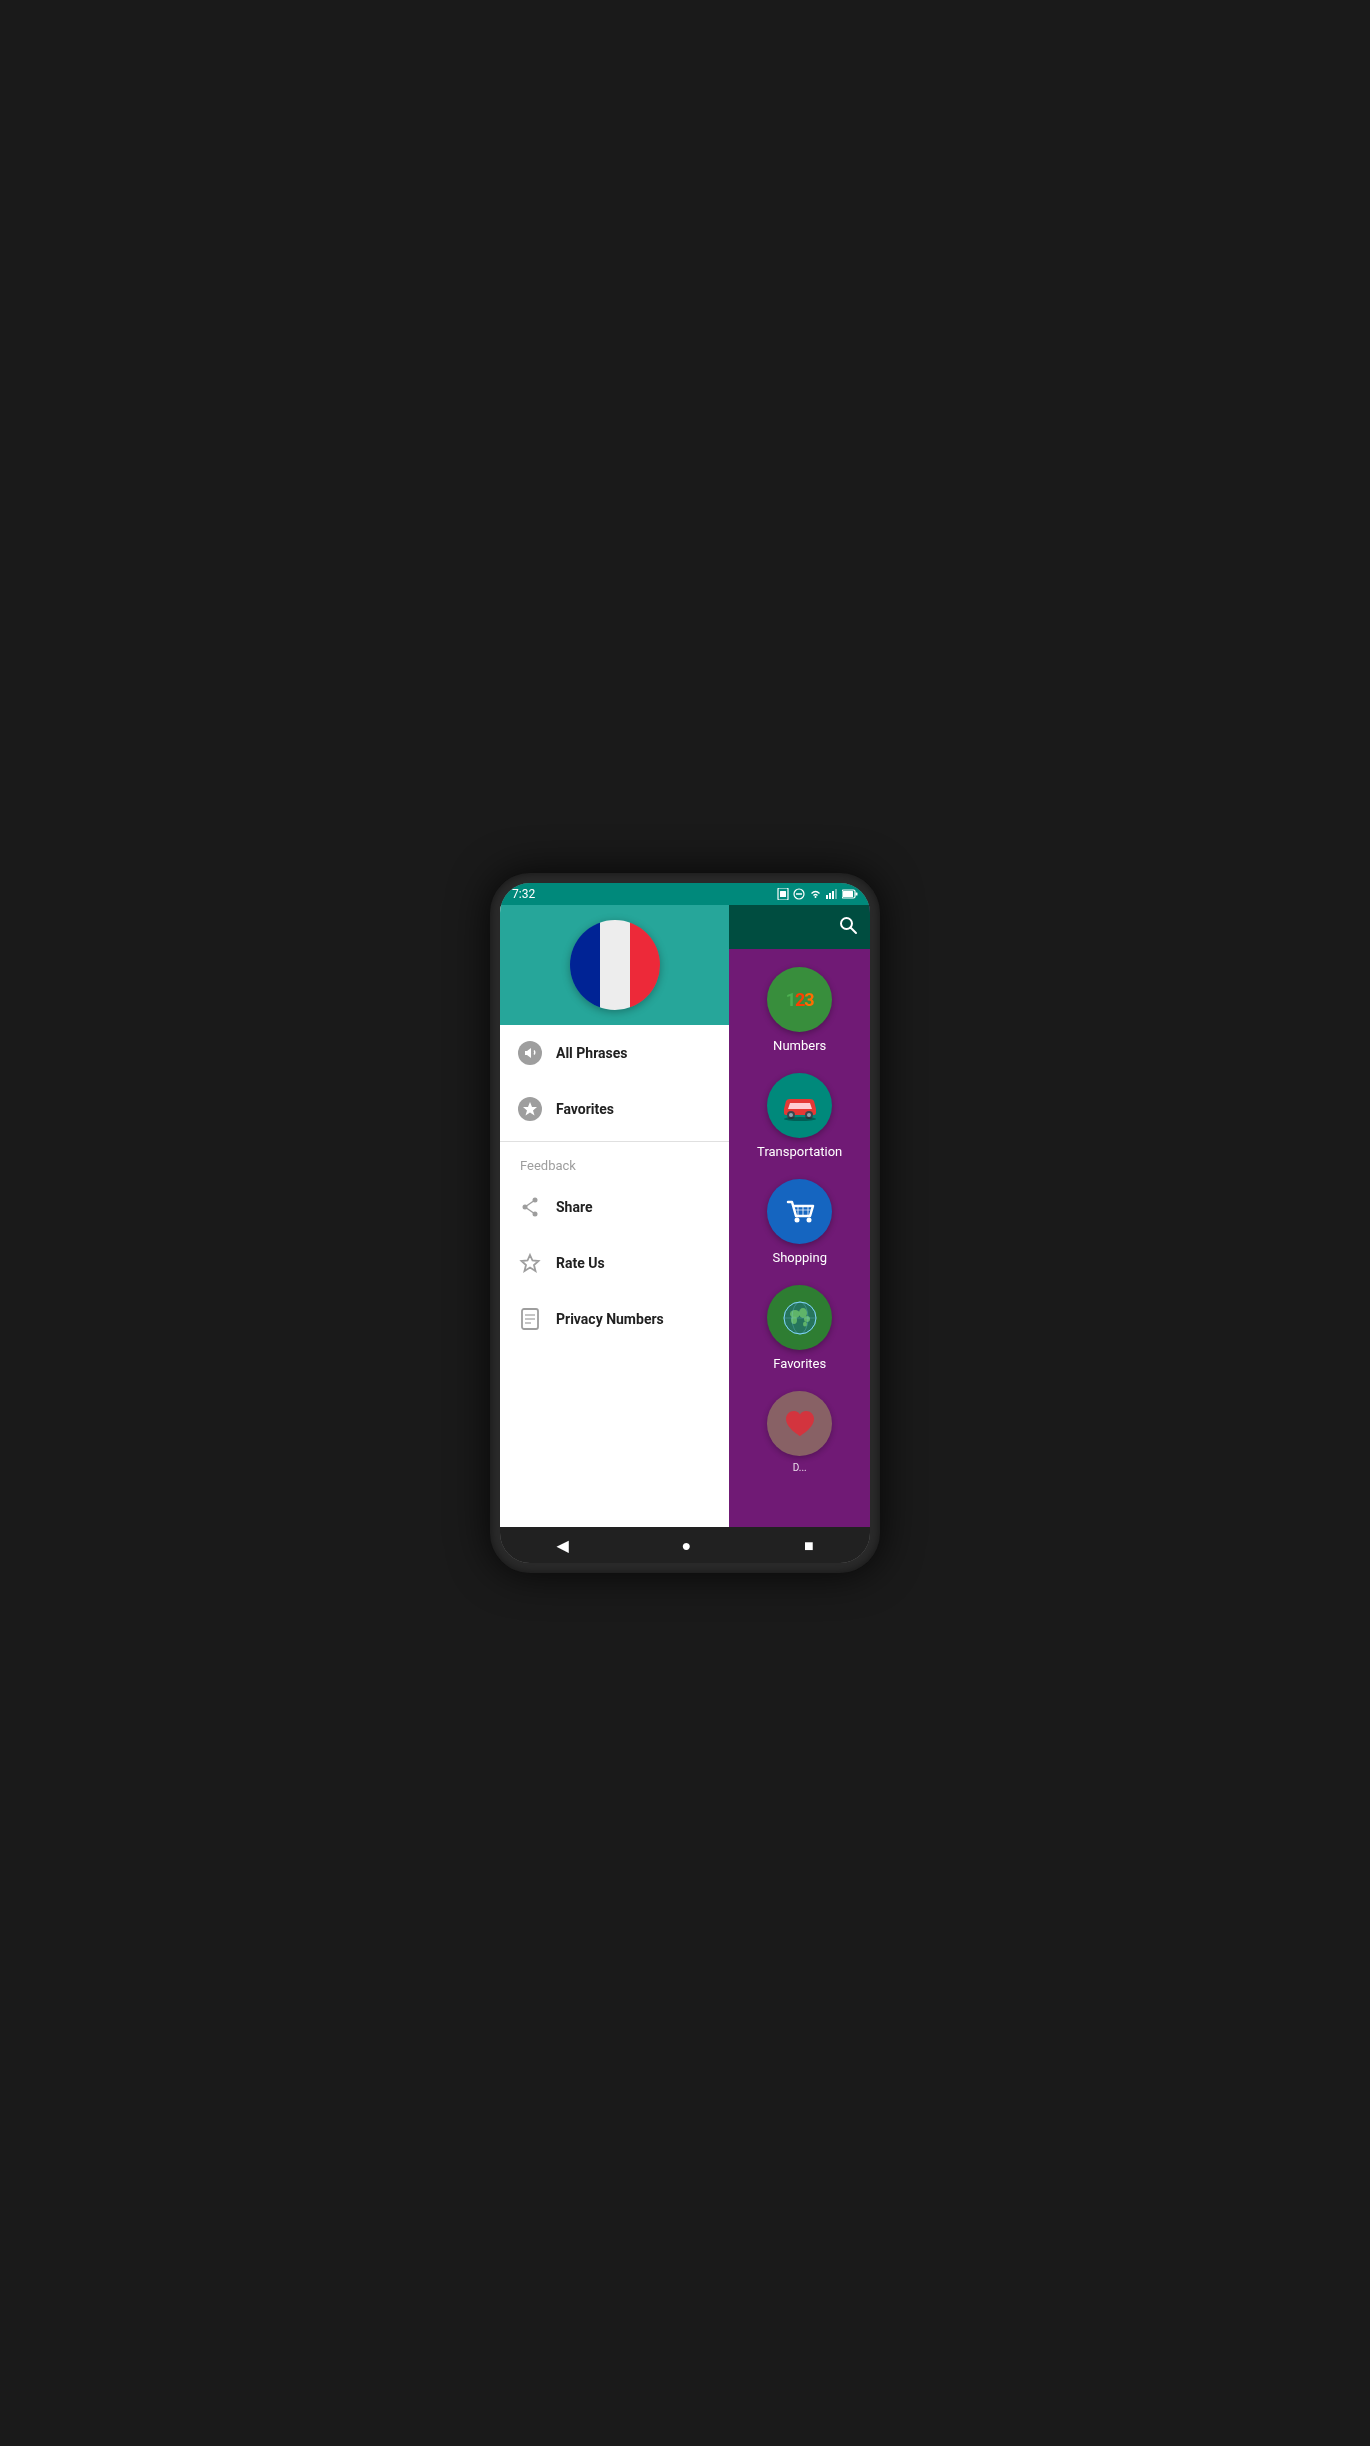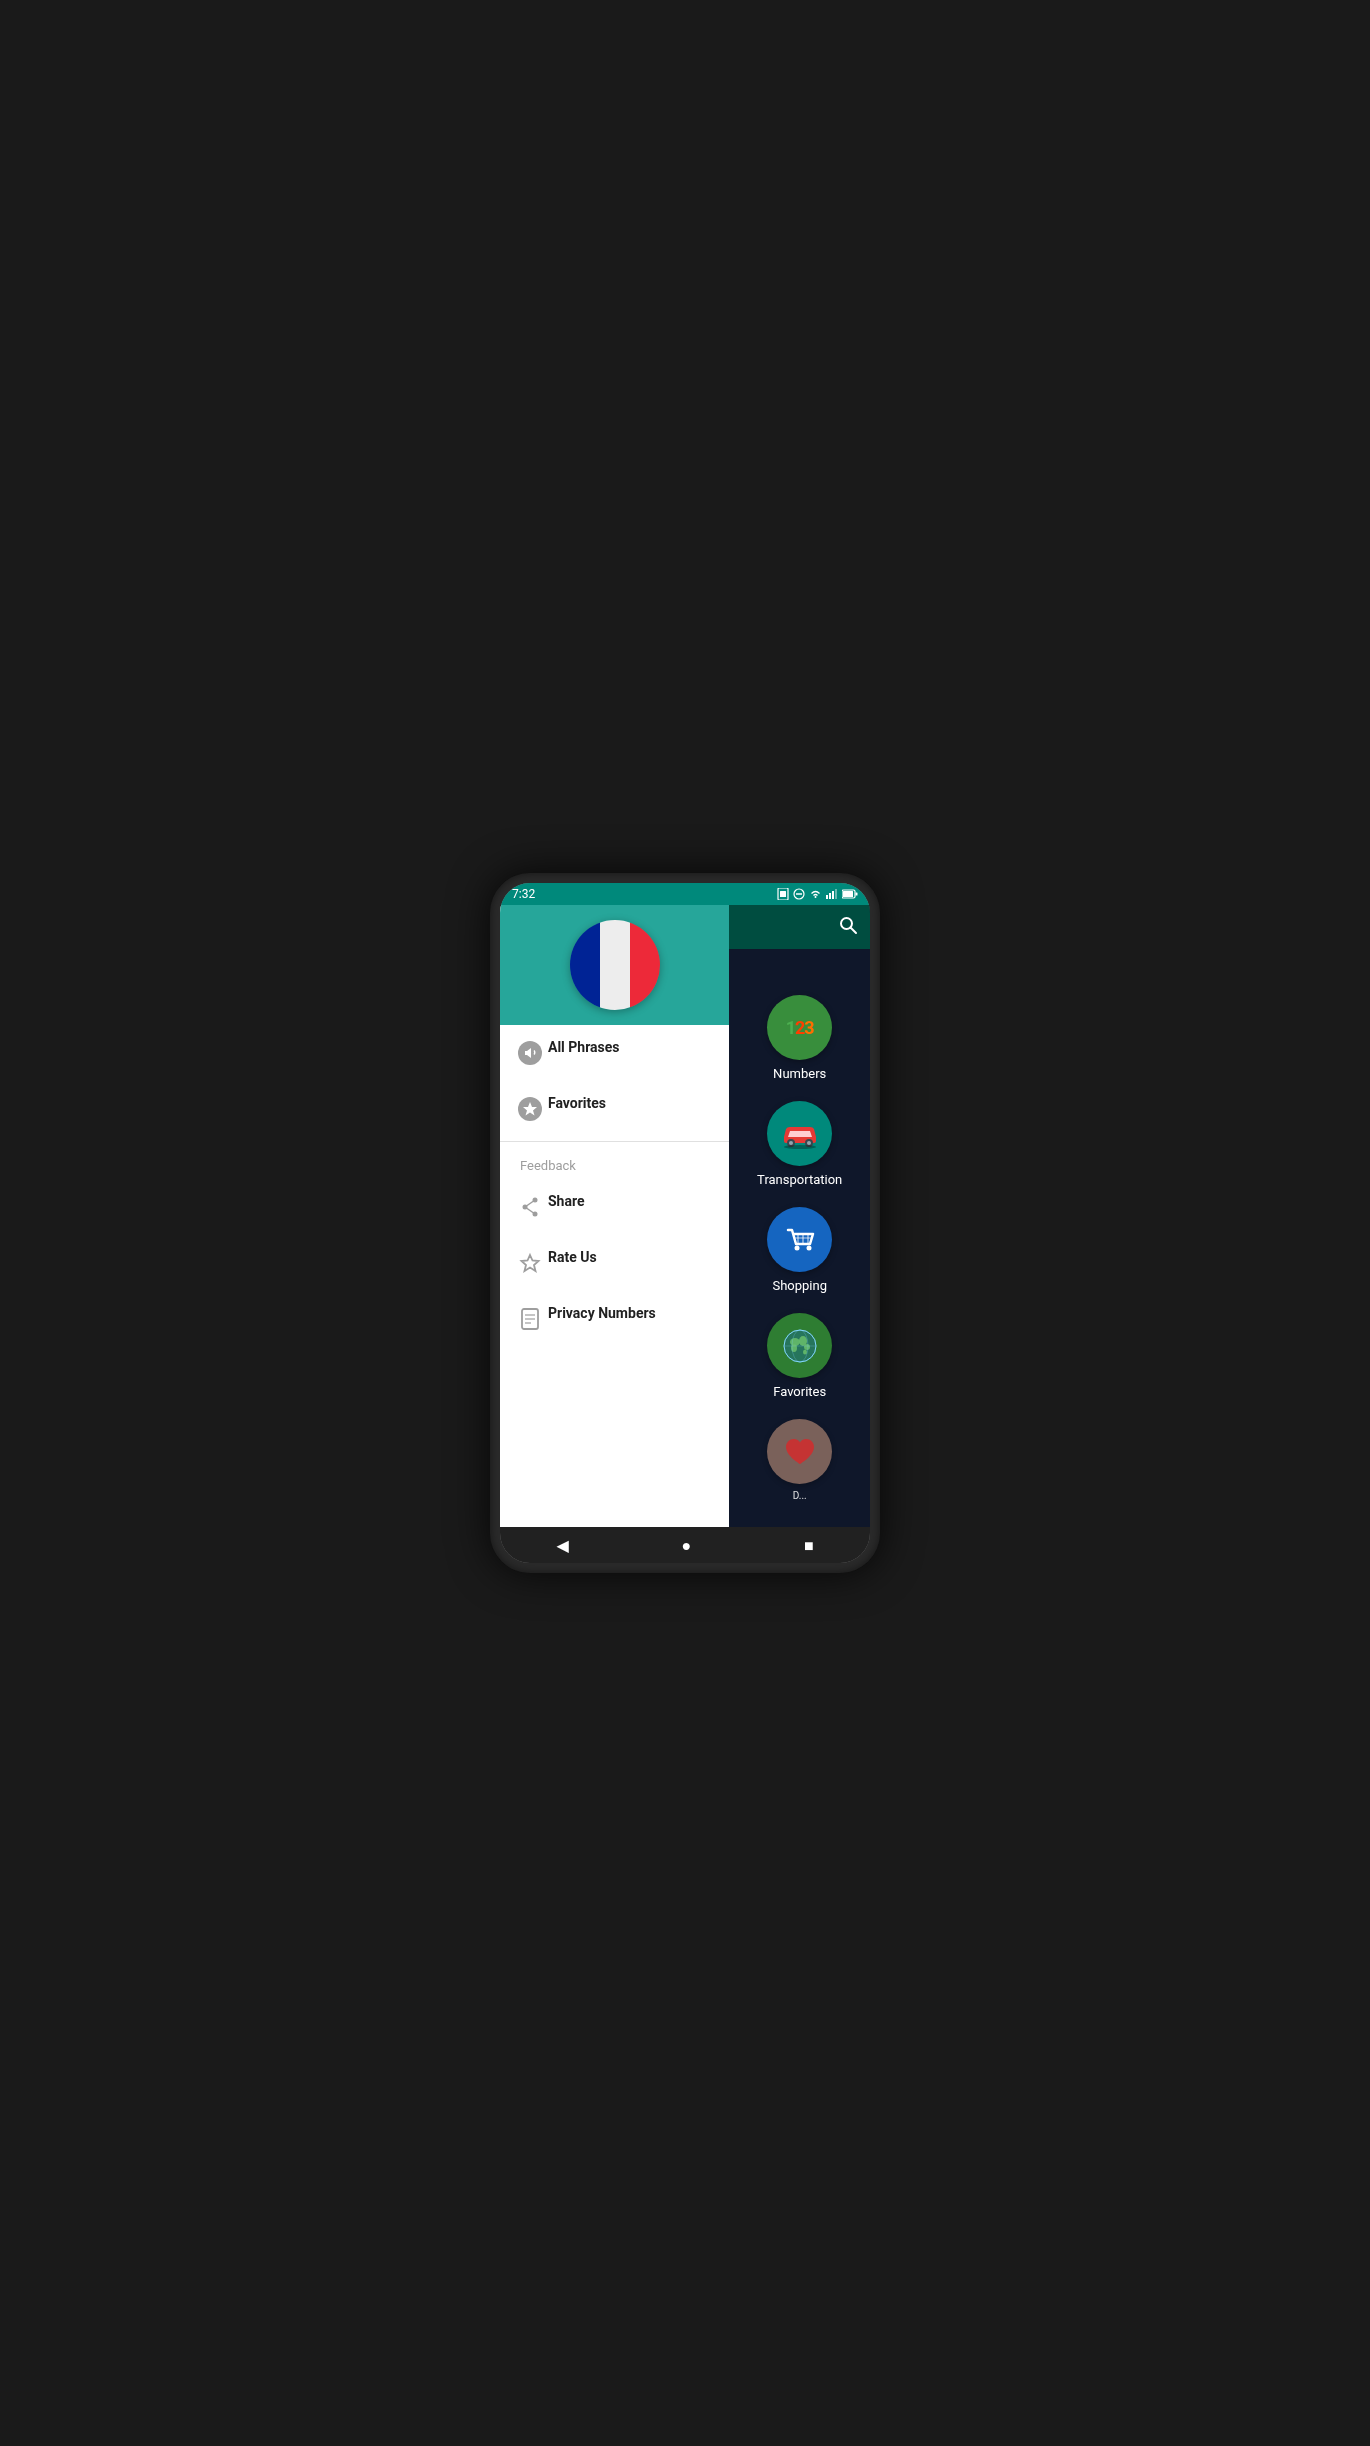--- a/index.html
+++ b/index.html
@@ -96,22 +96,23 @@
 
     
     .drawer-menu {
       flex: 1;
       background: white;
       overflow-y: auto;
     }
 
     .menu-item {
       display: flex;
+      align-items: center;
       padding: 14px 16px;
-      gap: 4px;
+      gap: 12px;
       cursor: pointer;
     }
 
     .menu-icon {
       width: 28px;
       height: 28px;
       display: flex;
       align-items: center;
       justify-content: center;
       color: #757575;
@@ -133,24 +134,23 @@
 
     .section-header {
       padding: 12px 16px 6px 20px;
       font-size: 13px;
       color: #9E9E9E;
     }
 
     
     .right-panel {
       flex: 1;
-      background: #0f172a;
+      background: #701a75;
       display: flex;
       flex-direction: column;
-      gap: 28px;
     }
 
     .right-toolbar {
       background: #004D40;
       height: 44px;
       display: flex;
       align-items: center;
       justify-content: flex-end;
       padding: 0 12px;
       flex-shrink: 0;

